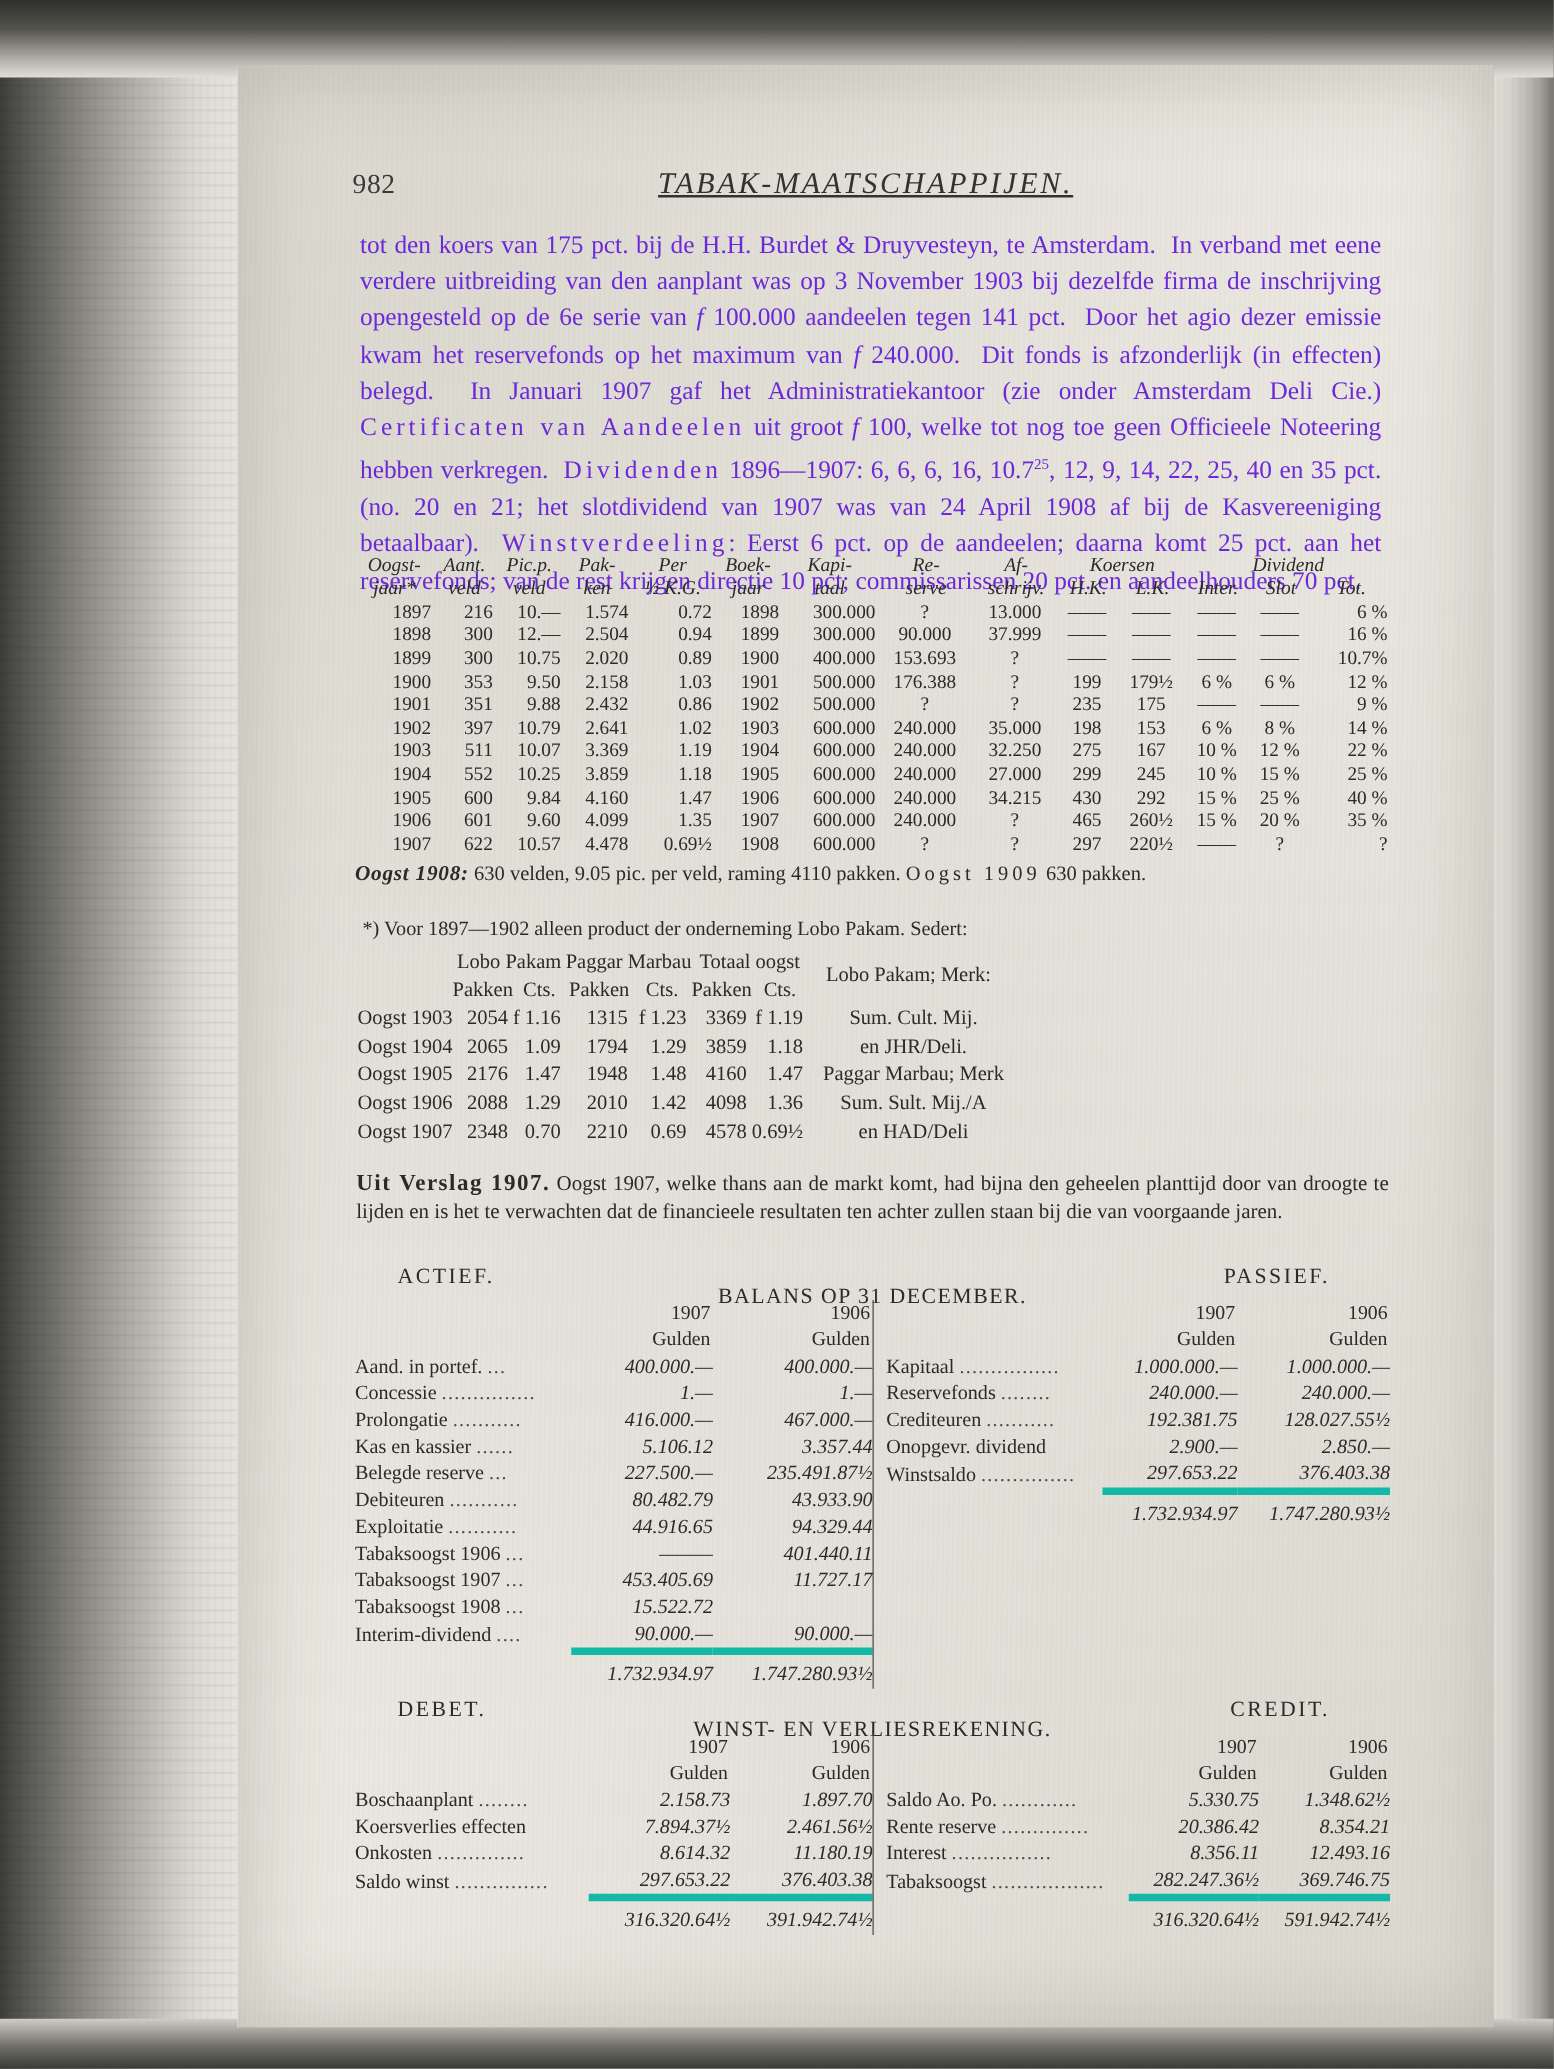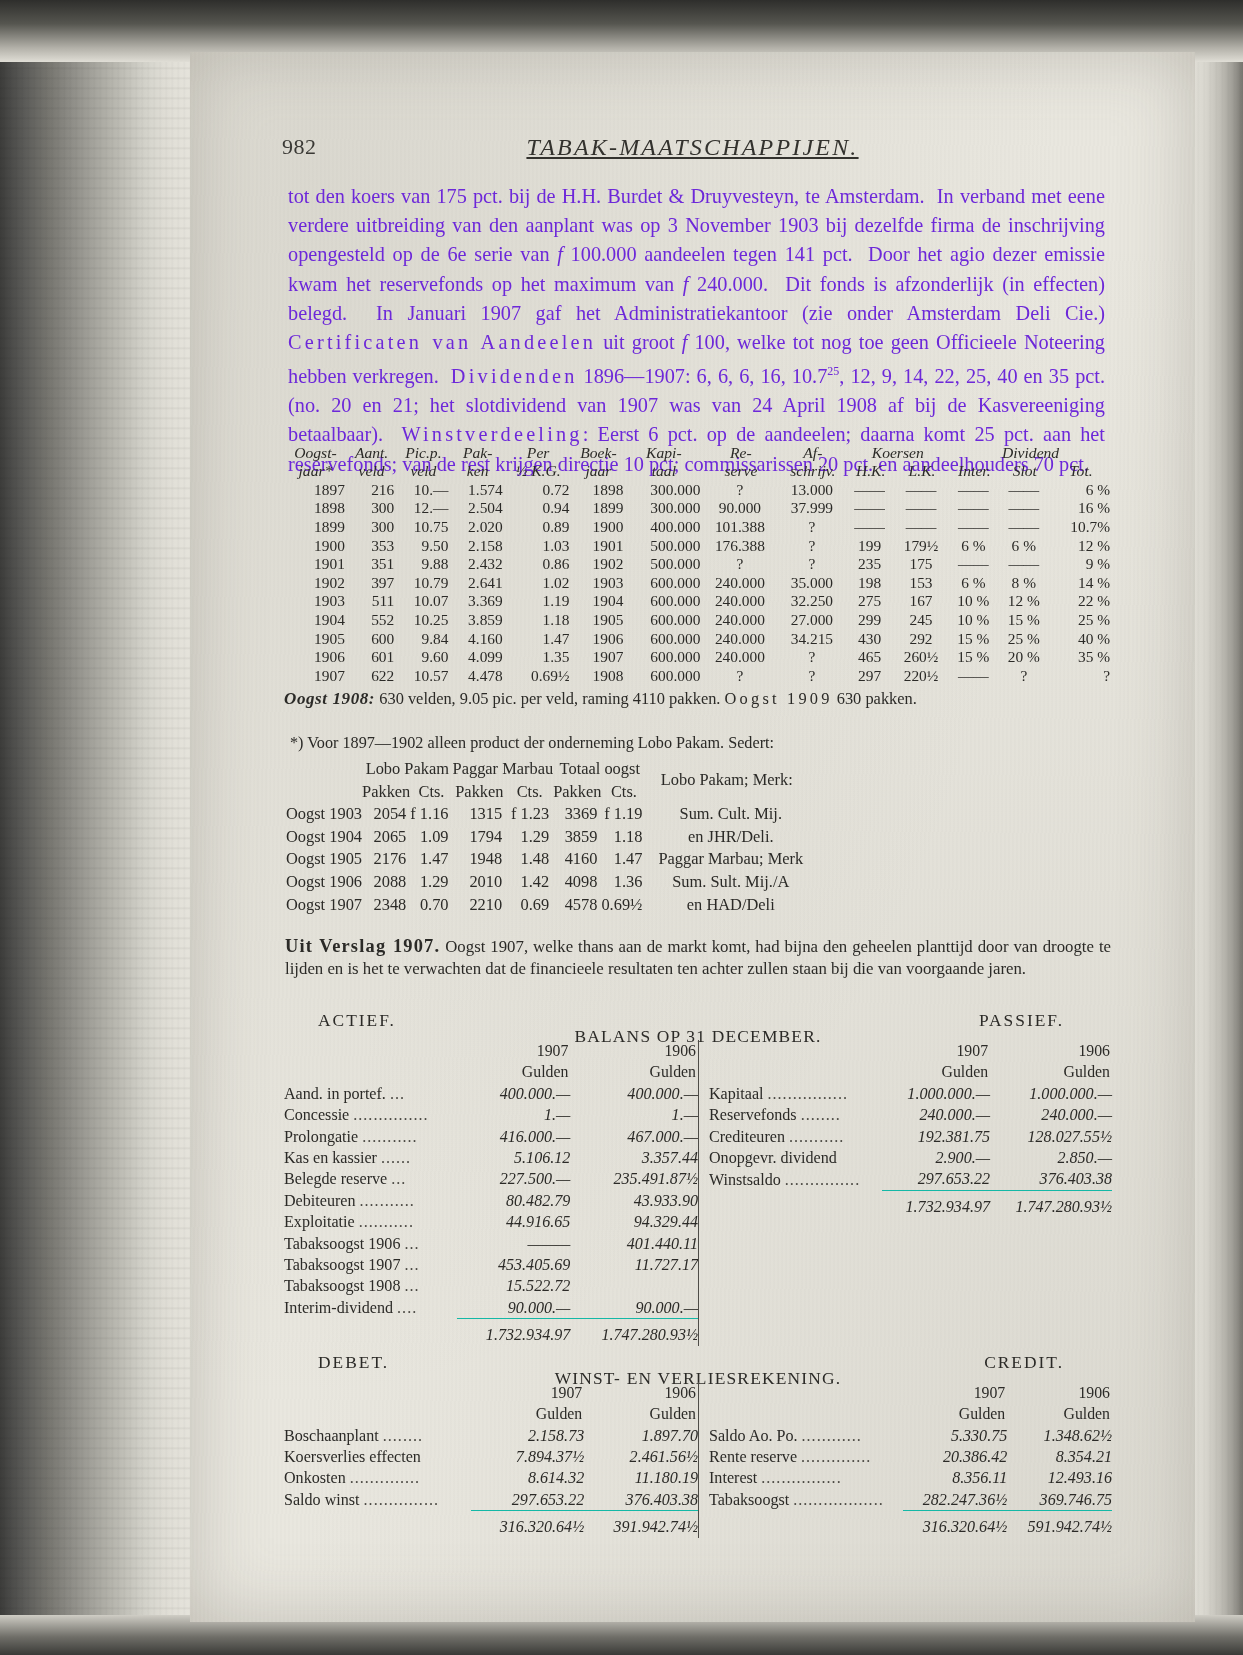--- a/index.html
+++ b/index.html
@@ -108,21 +108,21 @@
   .bal-body{display:flex;width:100%;margin-top:6px;}
   .bal-side{width:50%;position:relative;}
   .bal-side.right{border-left:1px solid #4e4c47;padding-left:10px;box-sizing:border-box;}
   .bal-side table{width:100%;font-size:16.1px;line-height:21.4px;}
   .bal-side th{font-size:15.8px;text-align:right;padding-right:2px;}
   .bal-side td{white-space:nowrap;}
   .bal-side td.label{text-align:left;}
   .bal-side td.num{text-align:right;padding-left:10px;font-style:italic;}
   .dots{color:#4b4943;letter-spacing:1px;}
   .totrow td{padding-top:5px;}
-  .ul-num{border-top:1px solid #14b8a6;}
+  .ul-num{border-top:6px solid #14b8a6;}
   #winst-head{position:relative;height:24px;margin-top:6px;}
 </style>
 </head>
 <body>
 
 <div id="scan-backdrop"></div>
 <div id="top-shadow"></div>
 <div id="bottom-shadow"></div>
 
 <div id="page">
@@ -204,21 +204,21 @@
             <td>16 %</td>
           </tr>
           <tr>
             <td>1899</td>
             <td>300</td>
             <td>10.75</td>
             <td>2.020</td>
             <td>0.89</td>
             <td>1900</td>
             <td>400.000</td>
-            <td class="c">101.388</td>
+            <td class="c">153.693</td>
             <td class="c">?</td>
             <td class="c">——</td>
             <td class="c">——</td>
             <td class="c">——</td>
             <td class="c">——</td>
             <td>10.7%</td>
           </tr>
           <tr>
             <td>1900</td>
             <td>353</td>

